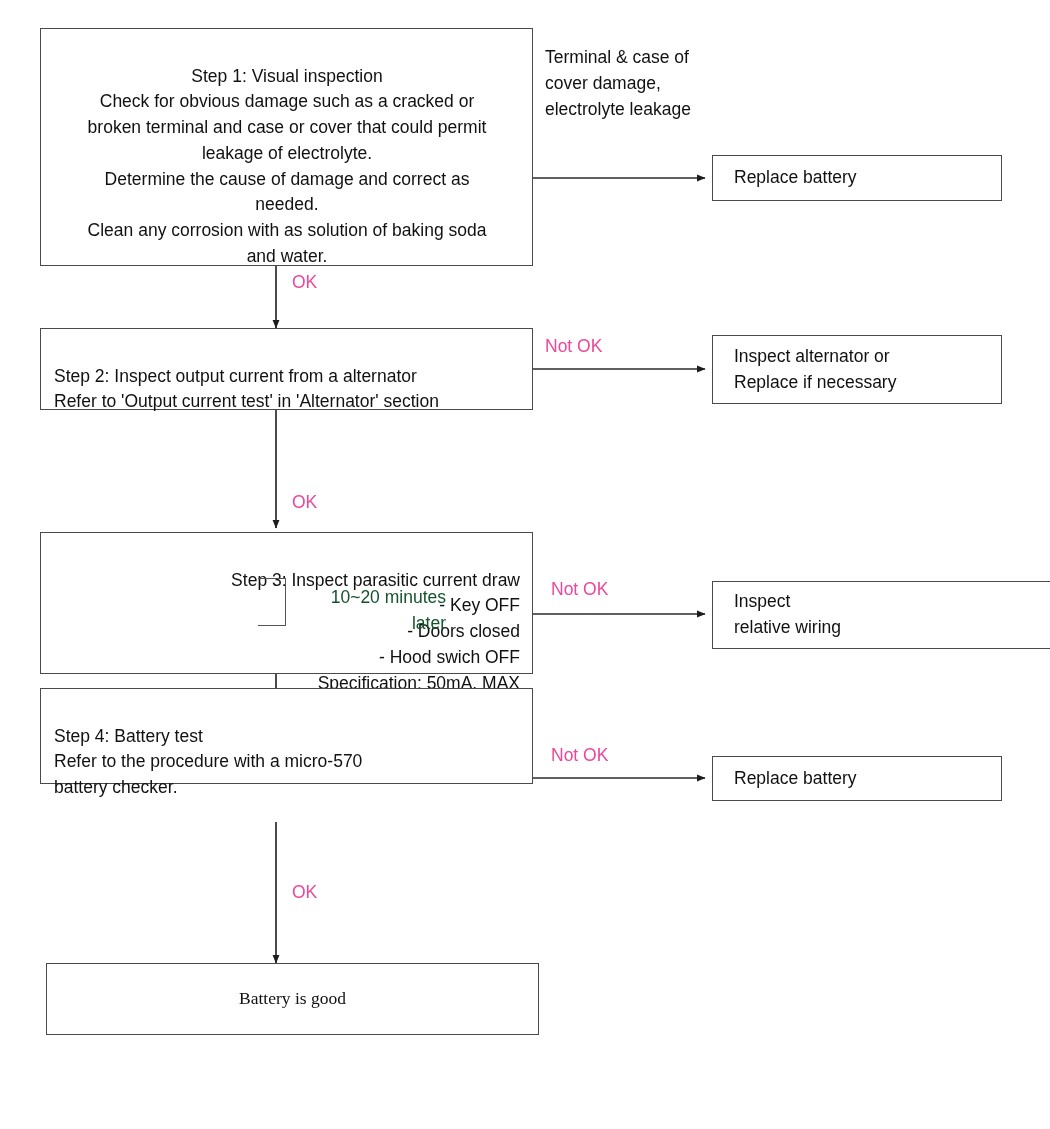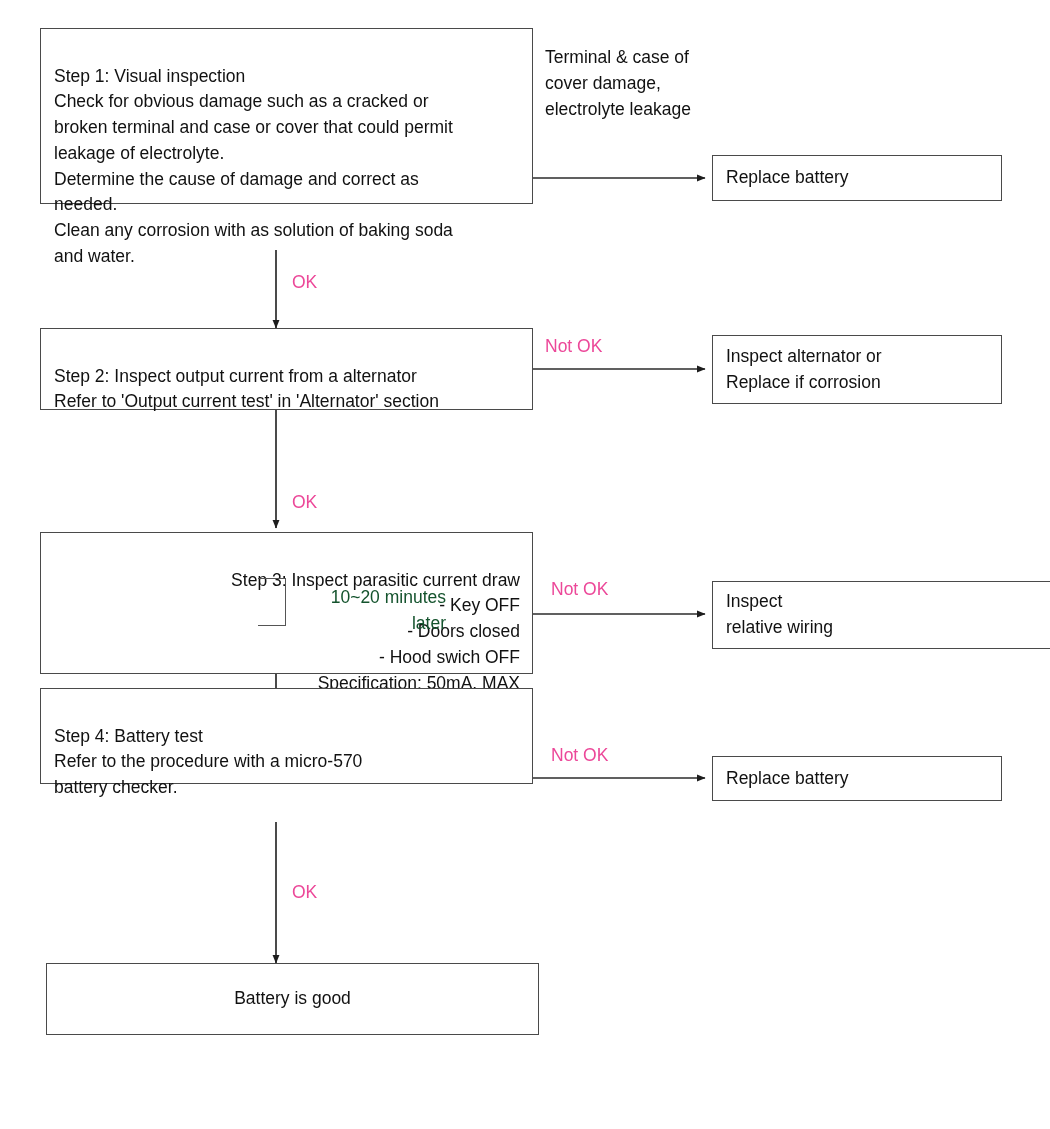--- a/index.html
+++ b/index.html
@@ -36,21 +36,21 @@
     display: flex;
     align-items: center;
     justify-content: center;
     text-align: center;
     padding: 0;
   }
   .node.vcenter {
     display: flex;
     align-items: center;
     justify-content: flex-start;
-    padding: 0 12px 0 13px;
+    padding: 0 12px 0 21px;
   }
   .freetext {
     position: absolute;
     font-size: 17.5px;
     line-height: 1.47;
     color: #14532d;
     white-space: pre-line;
   }
   .edge-label {
     position: absolute;
@@ -108,21 +108,21 @@
 
     <line x1="533" y1="614" x2="705" y2="614" marker-end="url(#arrowhead)"></line>
 
     <line x1="276" y1="673" x2="276" y2="726" marker-end="url(#arrowhead)"></line>
 
     <line x1="533" y1="778" x2="705" y2="778" marker-end="url(#arrowhead)"></line>
 
     <line x1="276" y1="822" x2="276" y2="963" marker-end="url(#arrowhead)"></line>
   </svg>
 
-  <div class="node pad" style="left:40px; top:28px; width:493px; height:176px;">
+  <div class="node pad" style="left:40px; top:28px; width:493px; height:238px;text-align:center;">
     <span>Step 1: Visual inspection
 Check for obvious damage such as a cracked or
 broken terminal and case or cover that could permit
 leakage of electrolyte.
 Determine the cause of damage and correct as
 needed.
 Clean any corrosion with as solution of baking soda
 and water.</span>
   </div>
 
@@ -138,21 +138,21 @@
 
   <div class="node pad" style="left:40px; top:328px; width:493px; height:82px;">
     <span>Step 2: Inspect output current from a alternator
 Refer to 'Output current test' in 'Alternator' section</span>
   </div>
 
   <div class="edge-label" style="left:545px; top:336px;">Not OK</div>
 
   <div class="node vcenter" style="left:712px; top:335px; width:290px; height:69px; align-items:center;">
     <span style="white-space:pre-line;">Inspect alternator or
-Replace if corrosion</span>
+Replace if necessary</span>
   </div>
 
   <div class="edge-label" style="left:292px; top:492px;">OK</div>
 
   <div class="node pad" style="left:40px; top:532px; width:493px; height:142px;text-align:right;">
     <span>Step 3: Inspect parasitic current draw
  - Key OFF
  - Doors closed
  - Hood swich OFF
    Specification: 50mA. MAX</span>
@@ -179,17 +179,17 @@
   </div>
 
   <div class="edge-label" style="left:551px; top:745px;">Not OK</div>
 
   <div class="node vcenter" style="left:712px; top:756px; width:290px; height:45px;">
     <span>Replace battery</span>
   </div>
 
   <div class="edge-label" style="left:292px; top:882px;">OK</div>
 
-  <div class="node centered" style="left:46px; top:963px; width:493px; height:72px;">
+  <div class="node centered" style="left:46px; top:963px; width:493px; height:72px;font-family:Liberation Serif, serif;">
     <span>Battery is good</span>
   </div>
 
 </div>
 
 </body></html>

